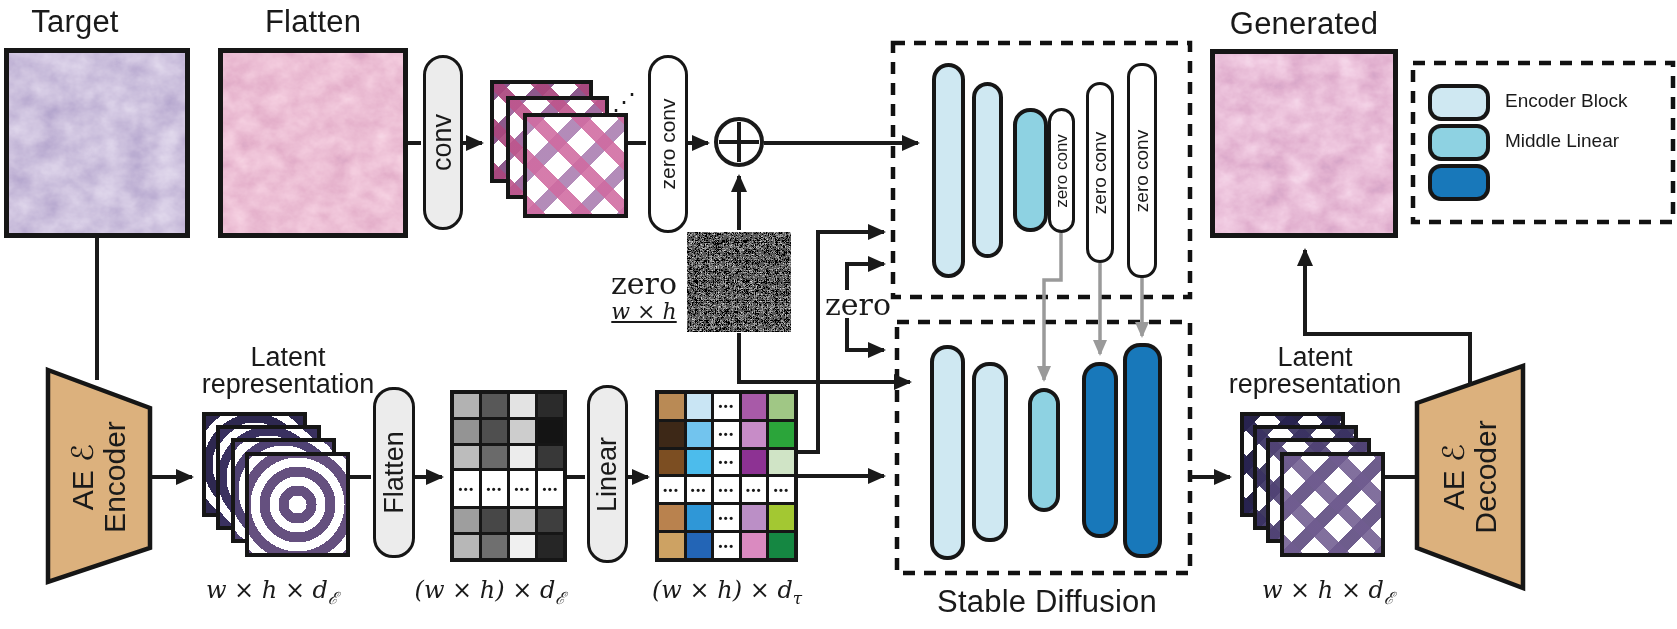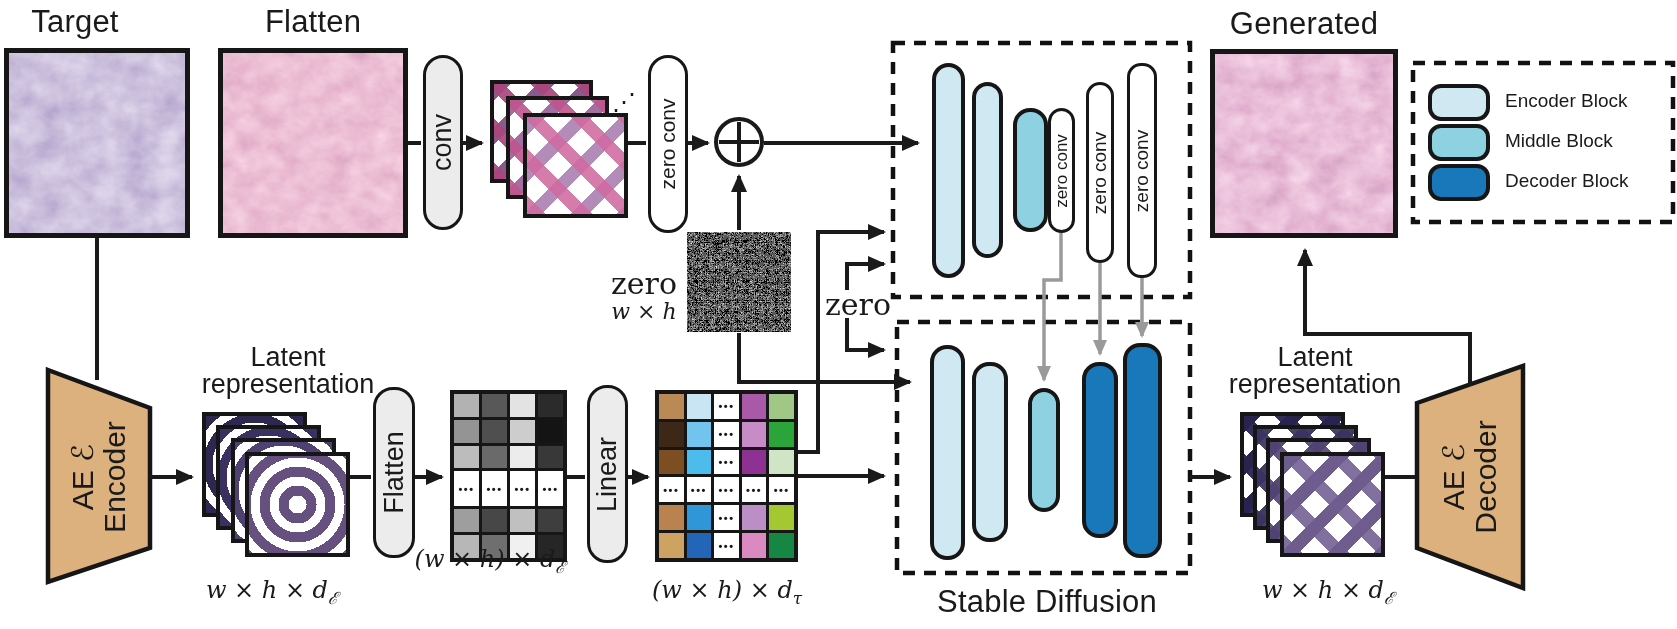--- a/index.html
+++ b/index.html
@@ -181,21 +181,21 @@
             <feFuncR type="discrete" tableValues="0 0.1 0.35 0.65 0.9 1"></feFuncR>
             <feFuncG type="discrete" tableValues="0 0.1 0.35 0.65 0.9 1"></feFuncG>
             <feFuncB type="discrete" tableValues="0 0.1 0.35 0.65 0.9 1"></feFuncB>
             <feFuncA type="linear" slope="0" intercept="1"></feFuncA>
           </feComponentTransfer>
         </filter>
       <rect width="104" height="100" filter="url(#hn)"></rect>
     </svg>
   </div>
   <div class="abs serif" style="left:644px;top:266px;font-size:30px;transform:translateX(-50%);">zero</div>
-  <div class="abs serif" style="left:644px;top:299px;font-size:22px;font-style:italic;transform:translateX(-50%);">w × h</div>
+  <div class="abs serif" style="left:644px;top:299px;font-size:22px;font-style:italic;transform:translateX(-50%);text-decoration:underline;">w × h</div>
   <div class="abs serif" style="left:858px;top:287px;font-size:30px;transform:translateX(-50%);">zero</div>
 
   <div class="opbox" style="left:423px;top:55px;width:40px;height:175px;background:#ececec;">
     <span class="vtxt" style="font-size:27px;">conv</span>
   </div>
   <div class="opbox" style="left:648px;top:55px;width:40px;height:178px;background:#fff;border-radius:22px;">
     <span class="vtxt" style="font-size:21px;">zero conv</span>
   </div>
 
   <div class="sq lat-pink-0" style="left:490px;top:80px;width:103px;height:103px;"></div>
@@ -219,22 +219,21 @@
   <div class="block" style="left: 930px; top: 345px; width: 35px; height: 215px; background: rgb(207, 232, 242);"></div>
   <div class="block" style="left: 972px; top: 362px; width: 36px; height: 180px; background: rgb(207, 232, 242);"></div>
   <div class="block" style="left: 1028px; top: 388px; width: 32px; height: 124px; background: rgb(142, 210, 226);"></div>
   <div class="block" style="left: 1082px; top: 362px; width: 36px; height: 176px; background: rgb(24, 120, 186);"></div>
   <div class="block" style="left: 1123px; top: 343px; width: 39px; height: 215px; background: rgb(24, 120, 186);"></div>
 
   <div class="swatch" style="left: 1428px; top: 84px; background: rgb(207, 232, 242);"></div>
   <div class="swatch" style="left: 1428px; top: 124px; background: rgb(142, 210, 226);"></div>
   <div class="swatch" style="left: 1428px; top: 164px; background: rgb(24, 120, 186);"></div>
   <div class="legend-label" style="left:1505px;top:90px;">Encoder Block</div>
-  <div class="legend-label" style="left:1505px;top:130px;">Middle Block</div>
-  <div class="legend-label" style="left:1505px;top:170px;">Decoder Block</div>
+  <div class="legend-label" style="left:1505px;top:130px;">Middle Linear</div>
 
   <svg class="abs" style="left:44px;top:364px;" width="112" height="224">
     <polygon points="4,6 106,44 106,184 4,218" fill="#dcb17d" stroke="#161616" stroke-width="4.5"></polygon>
   </svg>
   <div class="aetext" style="left:99px;top:477px;">
     <div>AE ℰ</div>
     <div>Encoder</div>
   </div>
 
   <svg class="abs" style="left:1413px;top:362px;" width="116" height="232">
@@ -283,21 +282,21 @@
       <div class="cell dots">•••</div>
       <div class="cell" style="background: rgb(158, 158, 158);"></div>
       <div class="cell" style="background: rgb(71, 71, 71);"></div>
       <div class="cell" style="background: rgb(192, 192, 192);"></div>
       <div class="cell" style="background: rgb(62, 62, 62);"></div>
       <div class="cell" style="background: rgb(183, 183, 183);"></div>
       <div class="cell" style="background: rgb(111, 111, 111);"></div>
       <div class="cell" style="background: rgb(240, 240, 240);"></div>
       <div class="cell" style="background: rgb(38, 38, 38);"></div>
     </div>
-  <div class="abs math" style="left:490px;top:545px;">
+  <div class="abs math" style="left:490px;top:576px;">
     <span>(w × h) × d</span><sub>ℰ</sub>
   </div>
   <div class="matrix" style="left: 655px; top: 390px; width: 143px; height: 172px; grid-template-columns: repeat(5, 1fr);">
       <div class="cell" style="background: rgb(185, 138, 85);"></div>
       <div class="cell" style="background: rgb(201, 229, 244);"></div>
       <div class="cell dots">•••</div>
       <div class="cell" style="background: rgb(168, 90, 168);"></div>
       <div class="cell" style="background: rgb(160, 199, 133);"></div>
       <div class="cell" style="background: rgb(61, 40, 23);"></div>
       <div class="cell" style="background: rgb(114, 196, 238);"></div>

